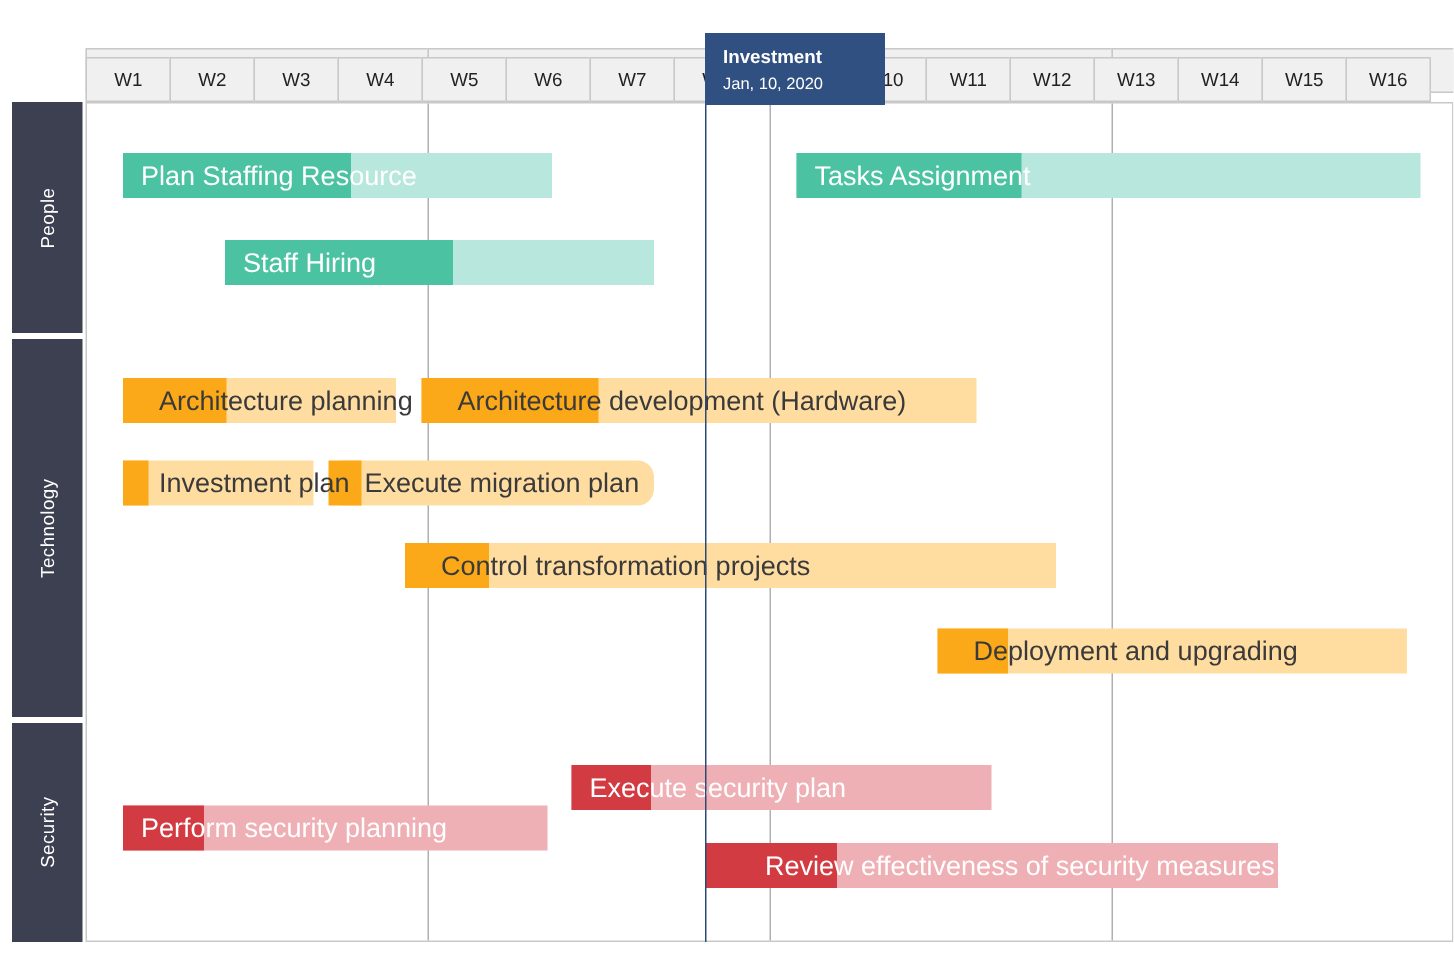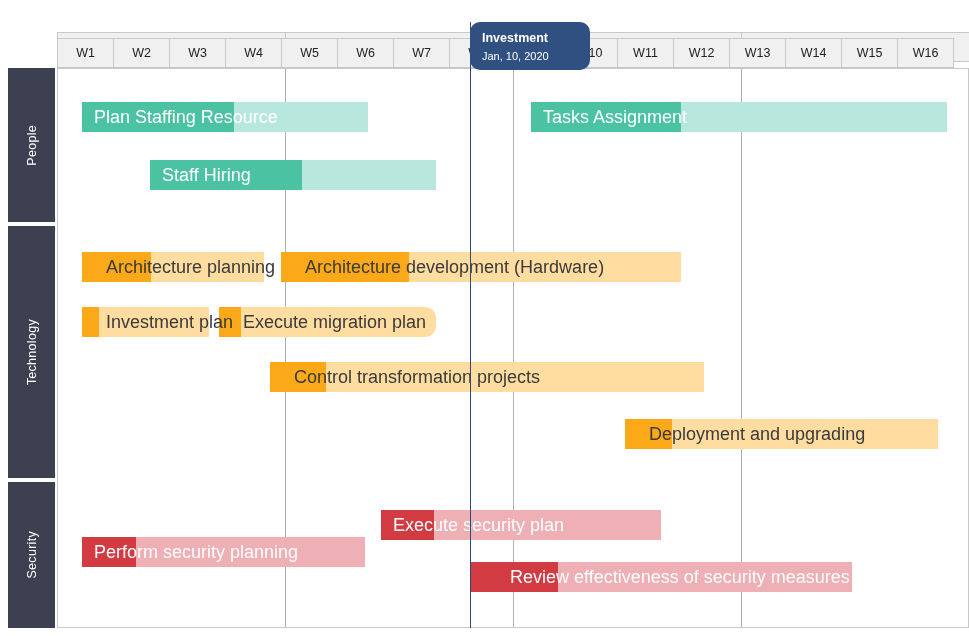--- a/index.html
+++ b/index.html
@@ -215,21 +215,21 @@
   <div class="task-bar bar-green" style="left:531px;top:102px;width:416px;">
     <div class="task-progress" style="width:36%"></div>
     <div class="task-label">Tasks Assignment</div>
   </div>
 
   <div class="task-bar bar-orange" style="left:82px;top:252px;width:182px;">
     <div class="task-progress" style="width:38%"></div>
     <div class="task-label">Architecture planning</div>
   </div>
 
-  <div class="task-bar bar-orange" style="left:281px;top:252px;width:400px;">
+  <div class="task-bar bar-orange" style="left:281px;top:252px;width:370px;">
     <div class="task-progress" style="width:32%"></div>
     <div class="task-label">Architecture development (Hardware)</div>
   </div>
 
   <div class="task-bar bar-orange" style="left:82px;top:307px;width:127px;">
     <div class="task-progress" style="width:13%"></div>
     <div class="task-label">Investment plan</div>
   </div>
 
   <div class="task-bar bar-orange" style="left:219px;top:307px;width:217px;border-radius:11px;">
@@ -256,18 +256,18 @@
     <div class="task-progress" style="width:19%"></div>
     <div class="task-label">Execute security plan</div>
   </div>
 
   <div class="task-bar bar-red" style="left:470px;top:562px;width:382px;padding-left:28px;">
     <div class="task-progress" style="width:23%"></div>
     <div class="task-label">Review effectiveness of security measures</div>
   </div>
 
   <div id="milestone-line" style="left:470px;height:606px;"></div>
-  <div id="milestone-box" style="left:470px;top:22px;width:120px;height:48px;border-radius:10px;">
+  <div id="milestone-box" style="left:470px;top:22px;width:120px;height:48px;">
     <div id="milestone-title">Investment</div>
     <div id="milestone-date">Jan, 10, 2020</div>
   </div>
 
 </div>
 
 </body></html>

